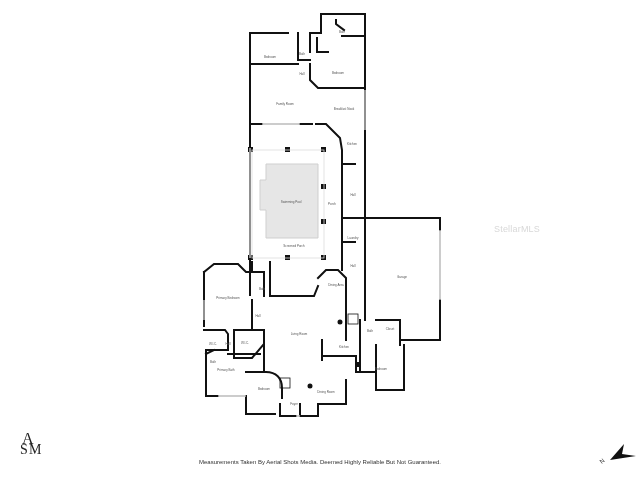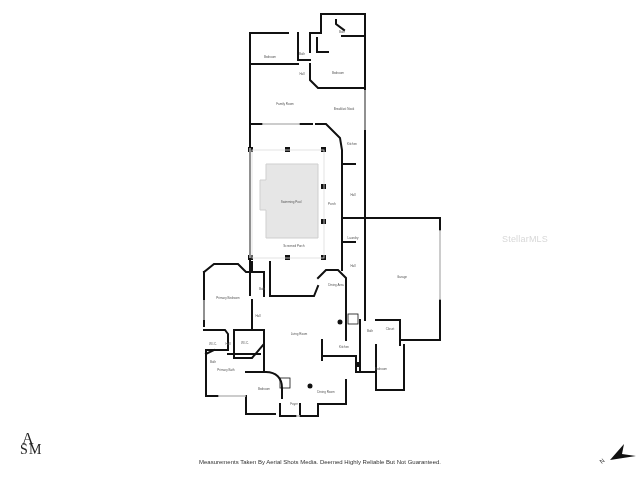--- a/index.html
+++ b/index.html
@@ -1,19 +1,19 @@
 <!DOCTYPE html>
 <html><head>
 <meta charset="utf-8">
 <style>
   html,body{margin:0;padding:0;background:#ffffff;}
   body{width:640px;height:480px;position:relative;overflow:hidden;font-family:"Liberation Sans",sans-serif;}
   #plan{position:absolute;left:0;top:0;width:640px;height:480px;}
   .lbl{position:absolute;font-size:3px;color:#555;white-space:nowrap;transform:translate(-50%,-50%);font-family:"Liberation Sans",sans-serif;}
-  .watermark{position:absolute;left:494px;top:234px;font-size:9px;color:#d8d8d8;font-family:"Liberation Sans",sans-serif;letter-spacing:0.2px;margin-left:8px;}
+  .watermark{position:absolute;left:494px;top:224px;font-size:9px;color:#d8d8d8;font-family:"Liberation Sans",sans-serif;letter-spacing:0.2px;}
   .logo{position:absolute;left:18px;top:432px;width:28px;height:26px;font-family:"Liberation Serif",serif;color:#222;}
   .logo .a{position:absolute;left:4px;top:-2px;font-size:16px;}
   .logo .s{position:absolute;left:2px;top:10px;font-size:14px;}
   .logo .m{position:absolute;left:11px;top:10px;font-size:14px;}
   .disclaimer{position:absolute;left:0;width:640px;top:459px;text-align:center;font-size:6px;color:#333;font-family:"Liberation Sans",sans-serif;}
   .north{position:absolute;left:598px;top:440px;width:40px;height:30px;}
 </style>
 </head>
 <body>
 

